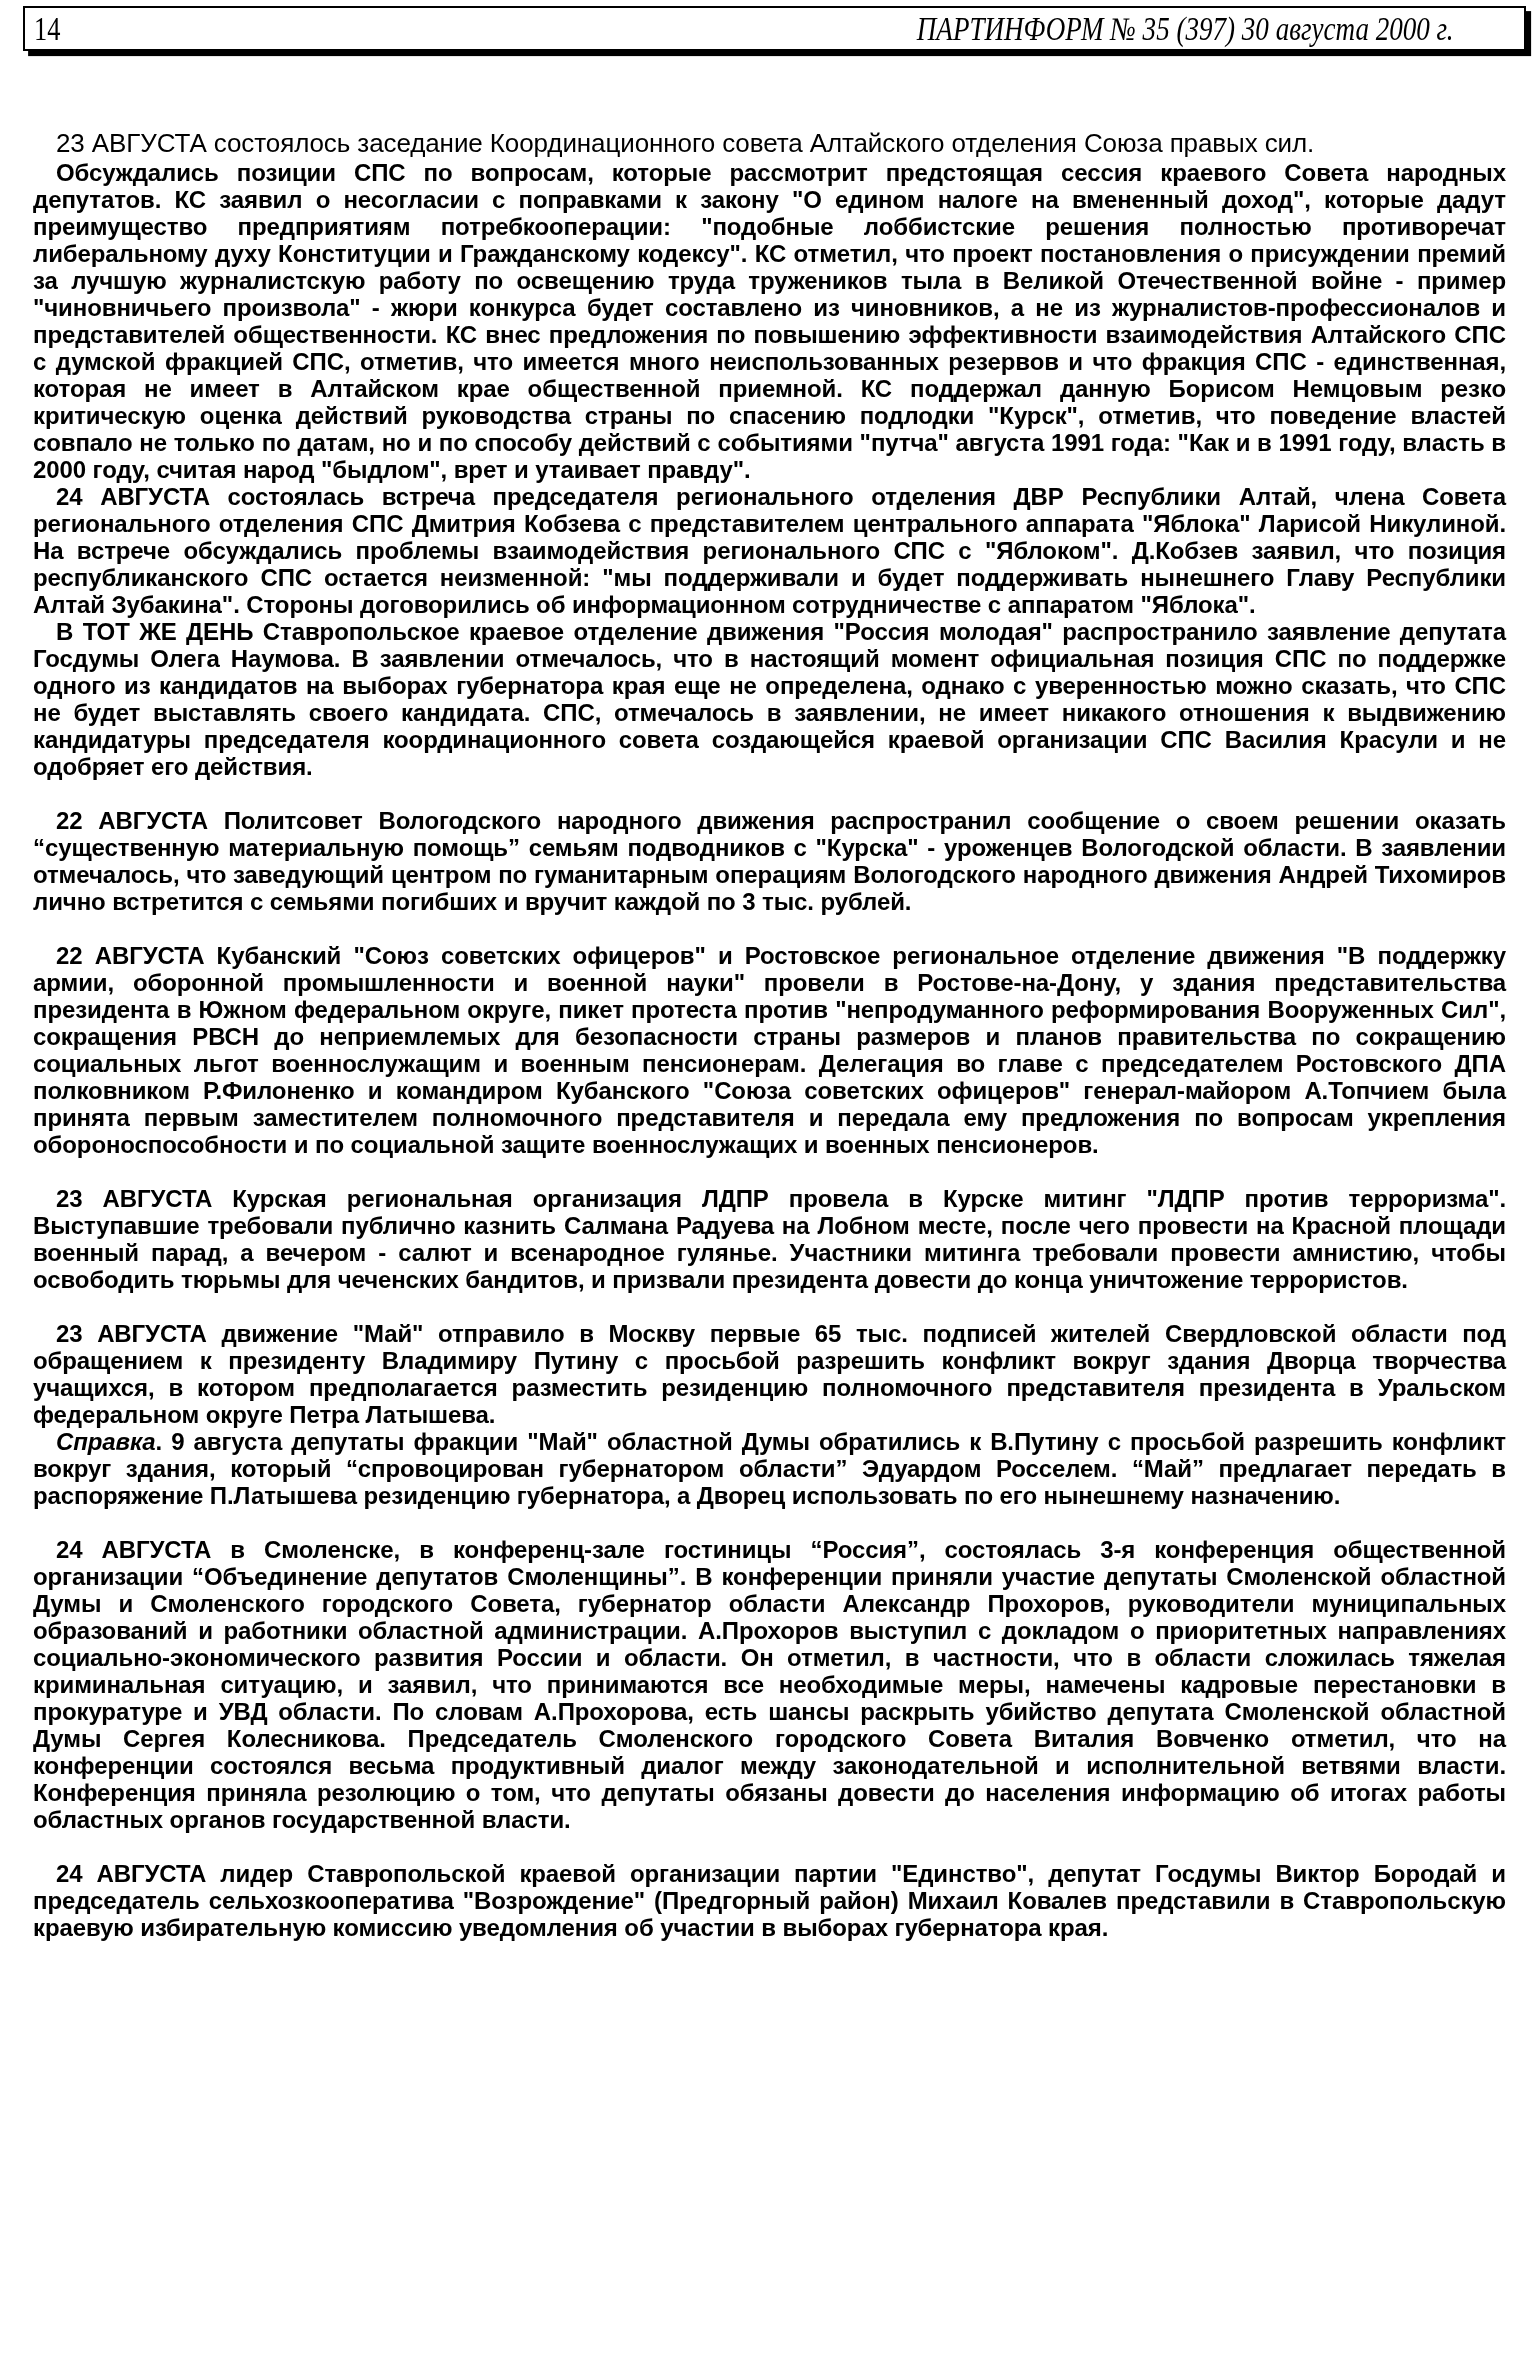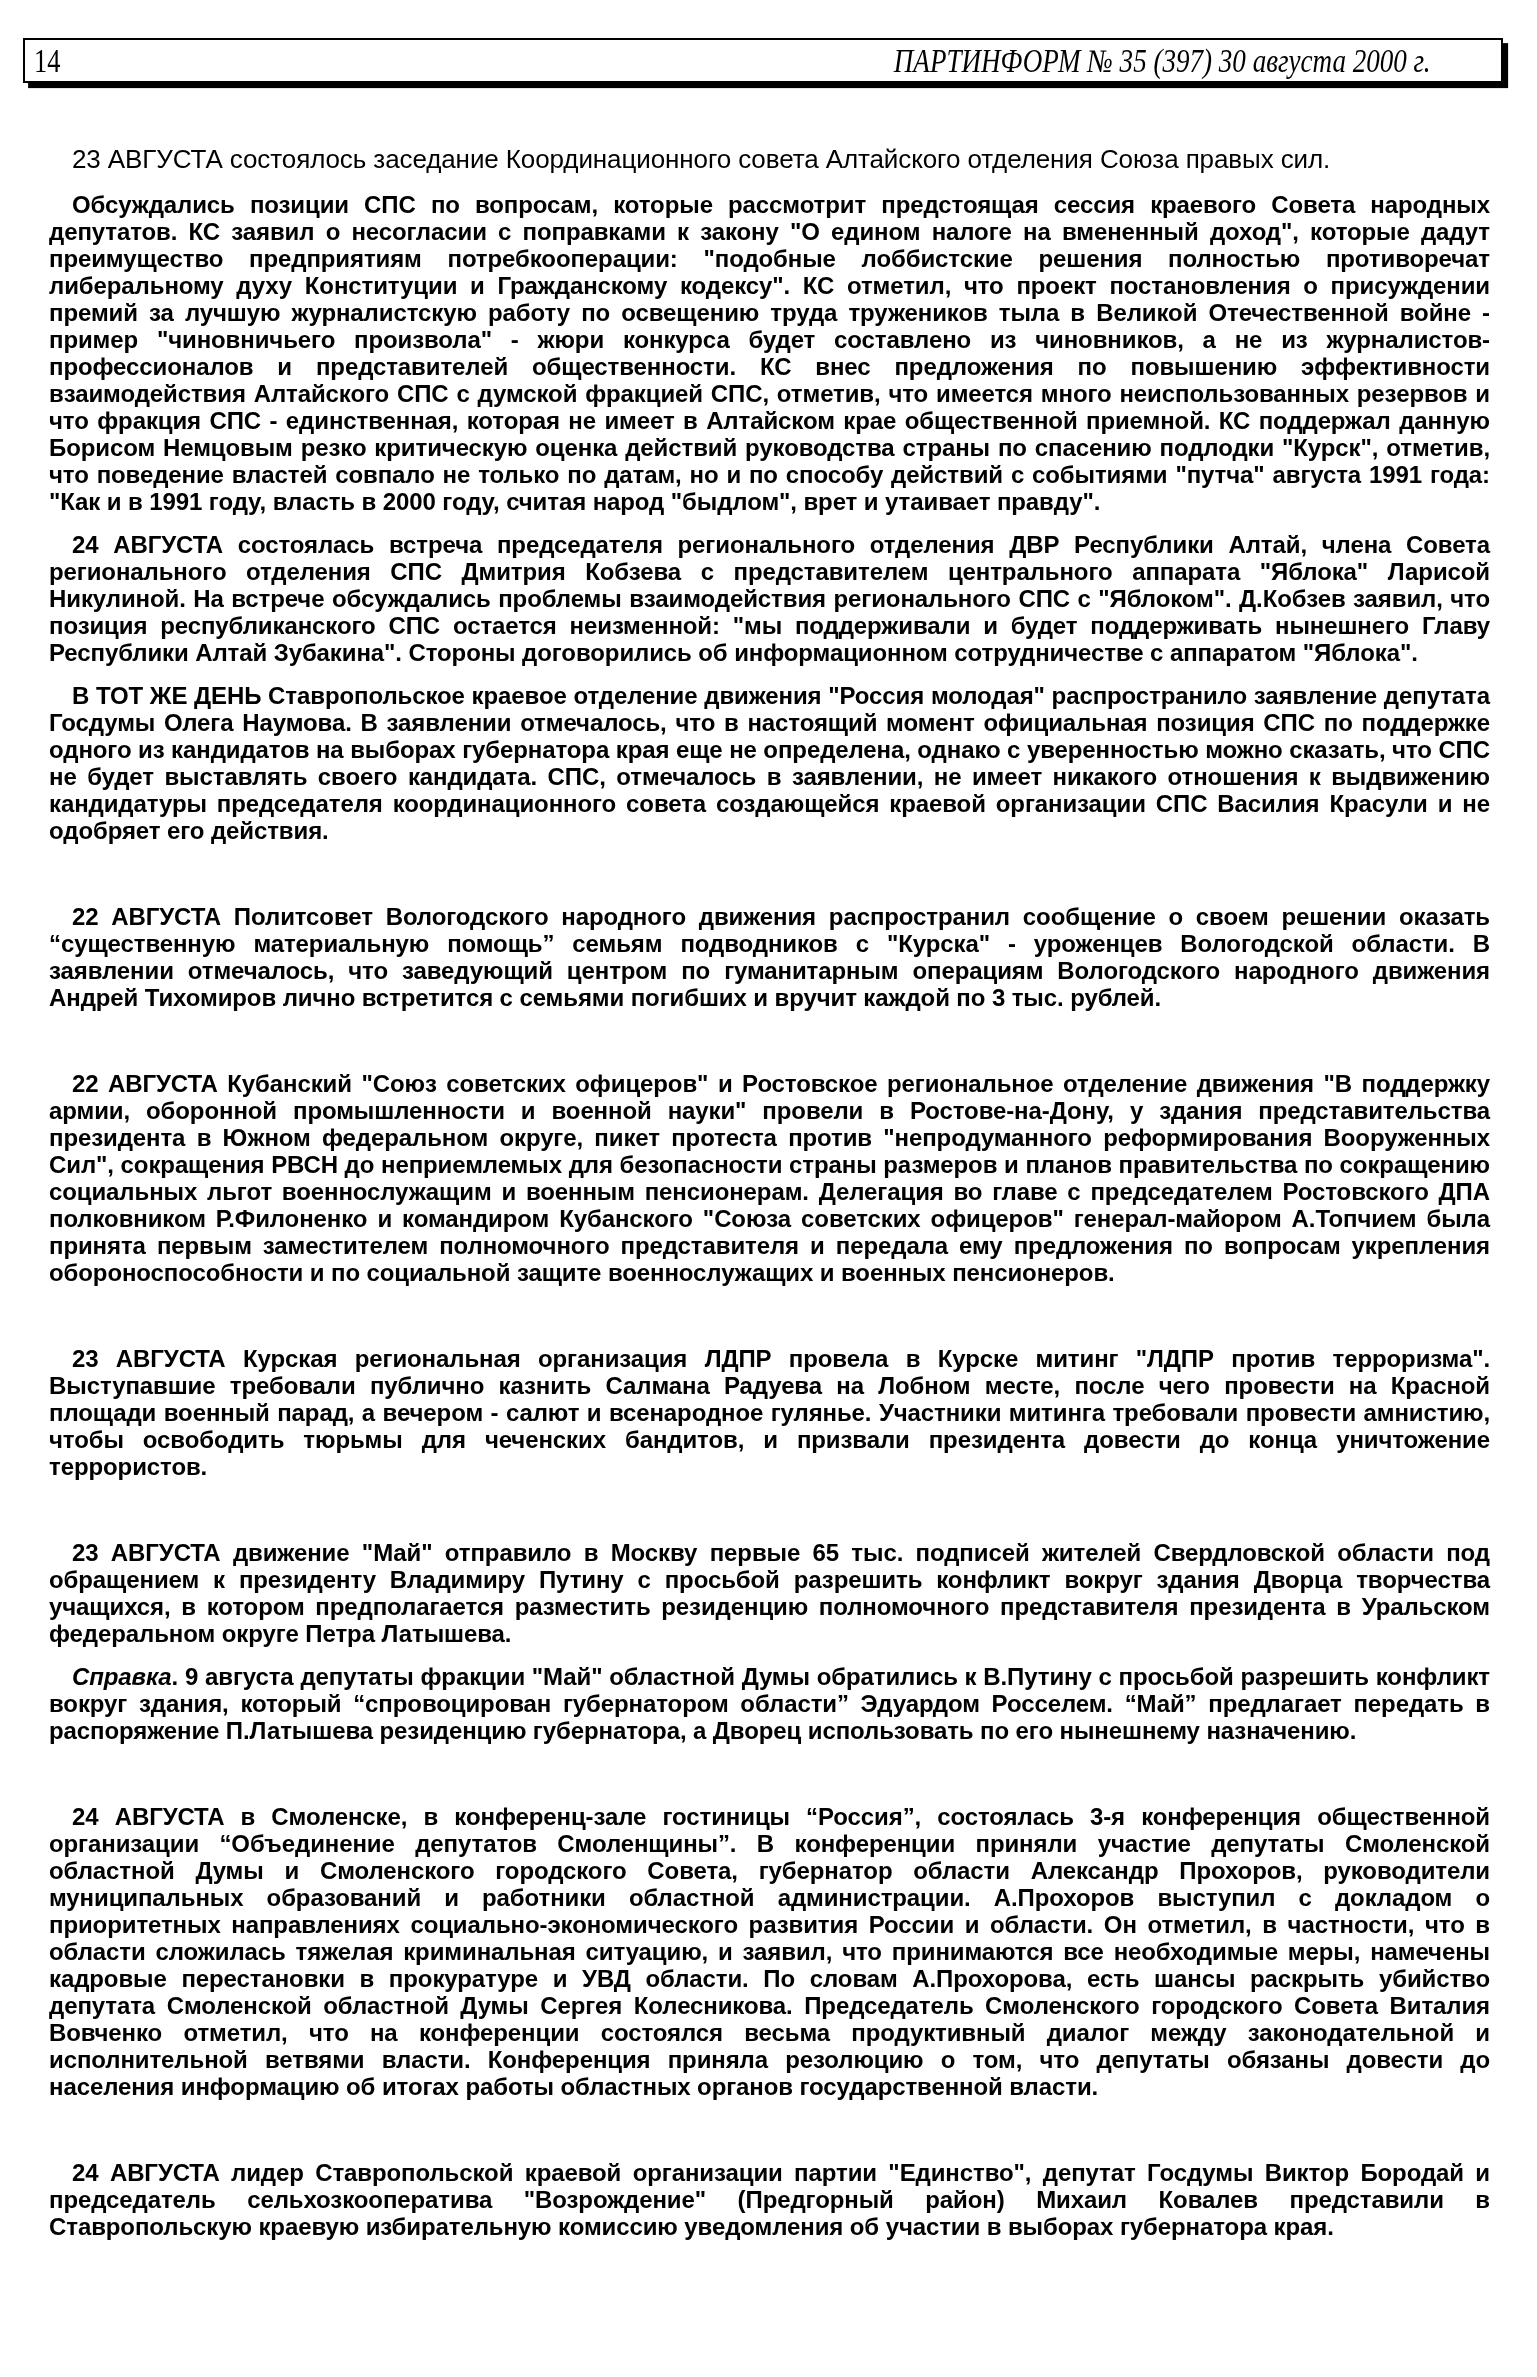--- a/index.html
+++ b/index.html
@@ -1,38 +1,39 @@
 <!DOCTYPE html>
 <html style="font-size:10.2px"><head>
 <meta charset="utf-8">
 <style>
   html, body { margin: 0; padding: 0; background: #ffffff; }
   body { width: 1537px; height: 2377px; position: relative; overflow: hidden; color: #000; }
   .header-box {
-    position: absolute; left: 23px; top: 38px; width: 1476px; height: 41px;
+    position: absolute; left: 23px; top: 6px; width: 1476px; height: 41px;
     border: 2.6px solid #000; background: #fff;
     box-shadow: 5.1px 5.1px 0 #000;
+    padding-left: 23px;
   }
   .page-num {
     position: absolute; left: 9px; top: 2.6px;
     font-family: "Liberation Serif", serif; font-size: 33px; line-height: 36px;
     transform: scaleX(0.8); transform-origin: left center;
   }
   .pub-title {
     position: absolute; right: 70px; top: 2.6px;
     font-family: "Liberation Serif", serif; font-style: italic; font-size: 33px; line-height: 36px;
     transform: scaleX(0.82); transform-origin: right center; white-space: nowrap;
   }
   .content {
     position: absolute; left: 33px; top: 128px; width: 1473px;
     font-family: "Liberation Sans", sans-serif;
   }
   .p {
     font-size: 24px; line-height: 27px; text-align: justify; text-align-last: left;
-    font-weight: bold; margin: 16px; letter-spacing: -0.1px;
+    font-weight: bold; margin: 0; letter-spacing: -0.1px;
     font-stretch: condensed;
   }
   .p.lead { font-weight: normal; font-size: 26px; line-height: 31px; text-indent: 23px; }
   .p.indent { text-indent: 23px; }
   .gap { height: 27px; }
   .sprav { font-style: italic; }
 </style>
 </head>
 <body>
 

